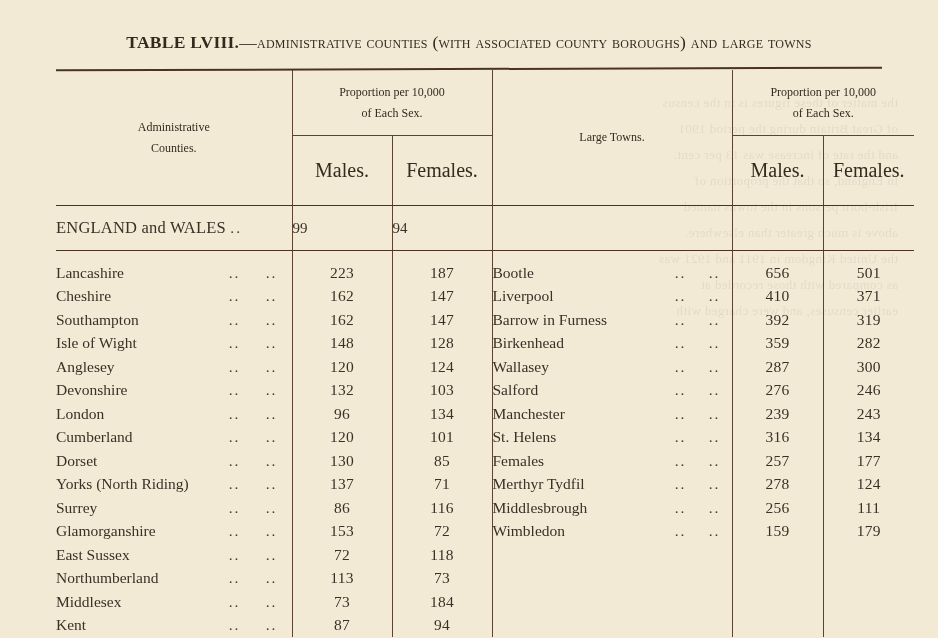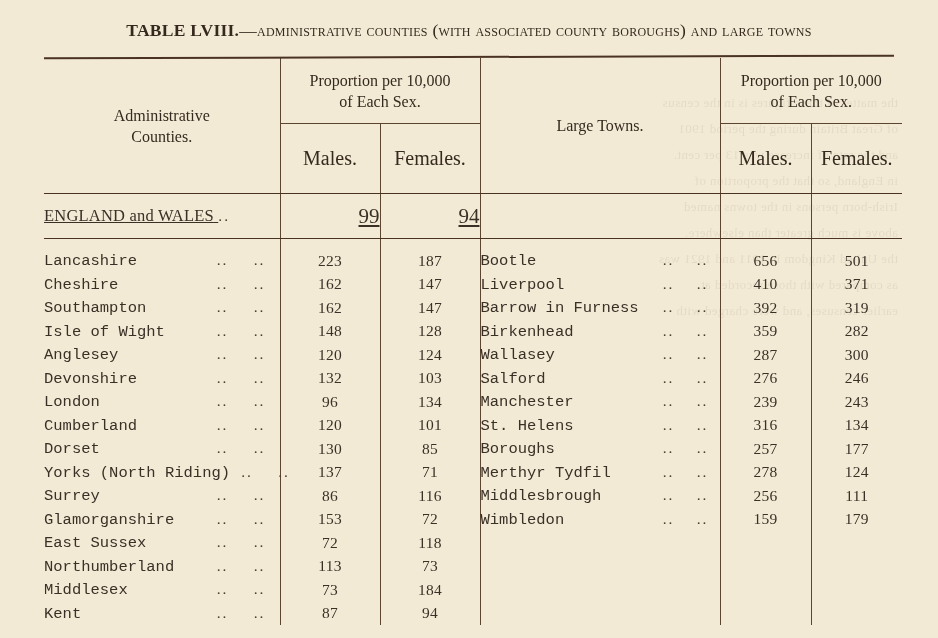--- a/index.html
+++ b/index.html
@@ -29,21 +29,21 @@
     line-height: 26px;
     padding: 90px 40px;
     box-sizing: border-box;
     letter-spacing: 0.4px;
   }
   .bleed div { white-space: nowrap; }
 
   .page {
     position: absolute;
     inset: 0;
-    padding: 4px;
+    padding: 16px;
   }
 
   
   .title-block {
     padding: 14px 44px 0 44px;
     text-align: center;
   }
   .title-line {
     font-size: 17.5px;
     line-height: 25px;
@@ -89,49 +89,49 @@
   col.c-town  { width: 240px; }
   col.c-tm    { width: 91px; }
   col.c-tf    { width: 91px; }
 
   .vline   { border-left: 1.5px solid #5b4430; }
 
   
   .hd {
     text-align: center;
     color: #362a1e;
-    font-size: 16px;
+    font-size: 12px;
     line-height: 21px;
   }
   .hd-group {
     height: 60px;
     border-bottom: 1.3px solid #5b4430;
   }
   .hd-stub { height: 135px; }
   .hd-sub  { height: 63px; font-size: 20px; }
 
   .rule-head-bottom td {
     border-bottom: 1.6px solid #4a3323;
     height: 0;
     line-height: 0;
     font-size: 0;
   }
 
   
-  .sumrow td { height: 44px; text-decoration: underline; }
+  .sumrow td { height: 44px; }
   .sum-name {
     font-size: 16.5px;
     padding-left: 12px;
     letter-spacing: 0.2px;
     white-space: nowrap;
   }
   .sum-val {
-    text-align: right;
+    text-align: left;
     font-weight: 700;
-    font-size: 21px;
+    font-size: 15px;
     margin-top: 40px;
   }
   .rule-sum-bottom td {
     border-bottom: 1.6px solid #4a3323;
     height: 0;
     line-height: 0;
     font-size: 0;
   }
 
   
@@ -155,21 +155,21 @@
     letter-spacing: 0.3px;
   }
   .spacer-top td { height: 10px; }
 
   
   .nrow {
     display: flex;
     align-items: baseline;
     width: 100%;
   }
-  .nrow .nm { flex: 0 0 auto; font-family: Liberation Mono, monospace; }
+  .nrow .nm { flex: 0 0 auto; }
   .nrow .gap { flex: 1 1 auto; }
   .nrow .d1, .nrow .d2 {
     flex: 0 0 auto;
     width: 34px;
     text-align: center;
   }
   .nrow .d2 { width: 40px; }
 
   
   .trow .d1, .trow .d2, .trow .d3 {
@@ -465,21 +465,21 @@
                 <span class="nm">Dorset</span>
                 <span class="gap"></span>
                 <span class="dots d1">..</span>
                 <span class="dots d2">..</span>
               </div>
             </td>
             <td class="num vline">130</td>
             <td class="num vline">85</td>
             <td class="name-cell vline town-pad">
               <div class="nrow trow">
-                <span class="nm">Boroughs</span>
+                <span class="nm">Females</span>
                 <span class="gap"></span>
                 <span class="dots d1">..</span>
                 <span class="dots d2">..</span>
               </div>
             </td>
             <td class="num vline">257</td>
             <td class="num vline">177</td>
           </tr>
           <tr class="datarow">
             <td class="name-cell">

